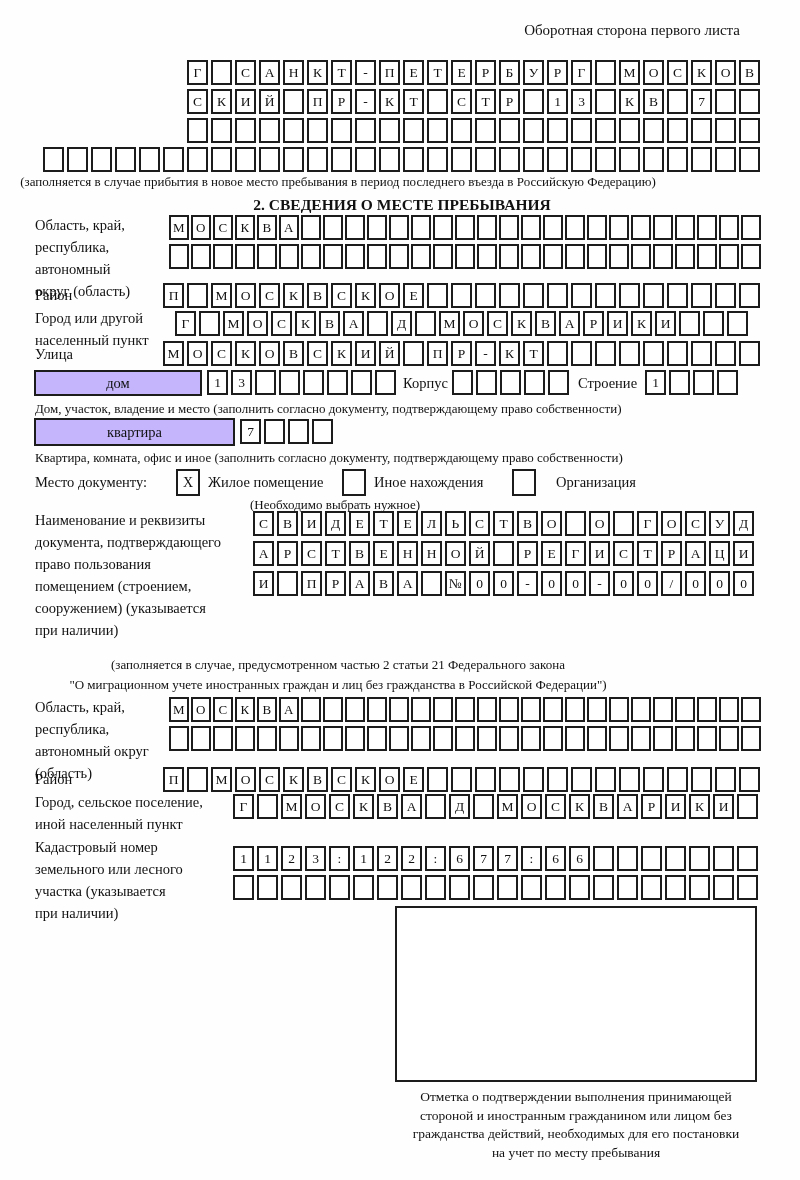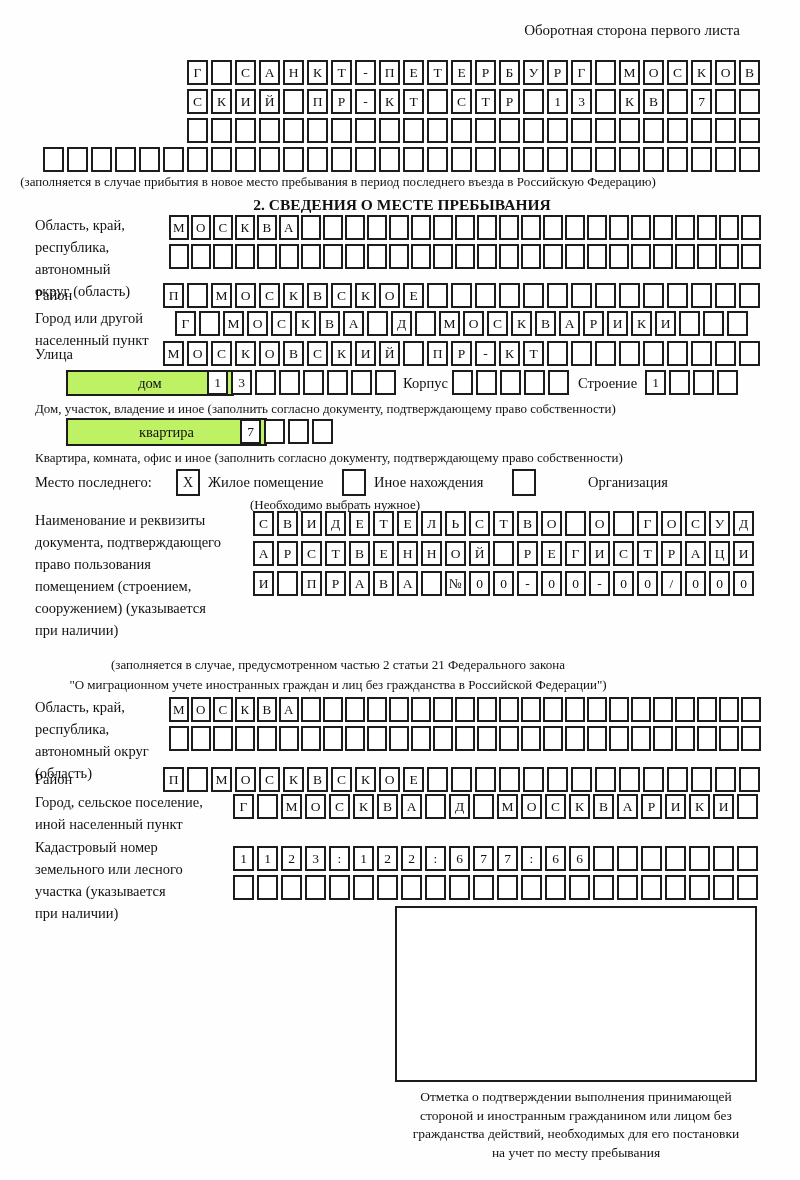--- a/index.html
+++ b/index.html
@@ -16,22 +16,22 @@
   .row{position:absolute;display:flex;}
   .cell{
     box-sizing:border-box;width:21px;height:25px;margin-right:3px;
     border:2px solid #1c1c1c;background:#fff;
     display:inline-flex;align-items:center;justify-content:center;
     font-size:13.5px;line-height:1;flex:0 0 auto;
   }
   .sm .cell{width:19.5px;margin-right:2.5px;font-size:13px;}
   .chk .cell{width:24px;height:27px;font-size:14px;}
   .wbox{
-    position:absolute;box-sizing:border-box;border:2px solid #1c1c1c;background:#bef264;
-    display:flex;align-items:center;justify-content:center;font-size:14.5px;margin-left:32px;
+    position:absolute;box-sizing:border-box;border:2px solid #1c1c1c;background:#c4b5fd;
+    display:flex;align-items:center;justify-content:center;font-size:14.5px;
   }
   .stamp{position:absolute;box-sizing:border-box;border:2px solid #1c1c1c;background:#fff;}
   .center-lines{text-align:center;line-height:18.5px;font-size:13.5px;}
 </style>
 </head>
 <body>
 
 <div class="page">
 
   <div class="abs hdr" style="top:22px;right:60px;margin-left:48px;">Оборотная сторона первого листа</div>
@@ -315,44 +315,44 @@
       <span class="cell">&nbsp;</span>
       <span class="cell">&nbsp;</span>
     </div>
   <div class="abs lbl" style="left:578px;top:372px;">Строение</div>
   <div class="row" style="left:645px;top:370px;">
       <span class="cell">1</span>
       <span class="cell">&nbsp;</span>
       <span class="cell">&nbsp;</span>
       <span class="cell">&nbsp;</span>
     </div>
-  <div class="abs cap" style="left:35px;top:401px;">Дом, участок, владение и иное (заполнить согласно документу, подтверждающему право собственности)</div>
+  <div class="abs cap" style="left:35px;top:401px;">Дом, участок, владение и место (заполнить согласно документу, подтверждающему право собственности)</div>
 
   <div class="wbox" style="left:34px;top:418px;width:201px;height:28px;">квартира</div>
   <div class="row" style="left:240px;top:419px;">
       <span class="cell">7</span>
       <span class="cell">&nbsp;</span>
       <span class="cell">&nbsp;</span>
       <span class="cell">&nbsp;</span>
     </div>
   <div class="abs cap" style="left:35px;top:450px;">Квартира, комната, офис и иное (заполнить согласно документу, подтверждающему право собственности)</div>
 
-  <div class="abs lbl" style="left:35px;top:471px;">Место последнего:</div>
+  <div class="abs lbl" style="left:35px;top:471px;">Место документу:</div>
   <div class="row chk" style="left:176px;top:469px;">
       <span class="cell">Х</span>
     </div>
   <div class="abs lbl" style="left:208px;top:471px;">Жилое помещение</div>
   <div class="row chk" style="left:342px;top:469px;">
       <span class="cell">&nbsp;</span>
     </div>
   <div class="abs lbl" style="left:374px;top:471px;">Иное нахождения</div>
   <div class="row chk" style="left:512px;top:469px;">
       <span class="cell">&nbsp;</span>
     </div>
-  <div class="abs lbl" style="left:556px;top:471px;margin-left:32px;">Организация</div>
+  <div class="abs lbl" style="left:556px;top:471px;">Организация</div>
   <div class="abs cap" style="left:170px;top:497px;width:330px;text-align:center;">(Необходимо выбрать нужное)</div>
 
   <div class="abs lbl" style="left:35px;top:509px;">Наименование и реквизиты<br>документа, подтверждающего<br>право пользования<br>помещением (строением,<br>сооружением) (указывается<br>при наличии)</div>
   <div class="row" style="left:253px;top:511px;">
       <span class="cell">С</span>
       <span class="cell">В</span>
       <span class="cell">И</span>
       <span class="cell">Д</span>
       <span class="cell">Е</span>
       <span class="cell">Т</span>

